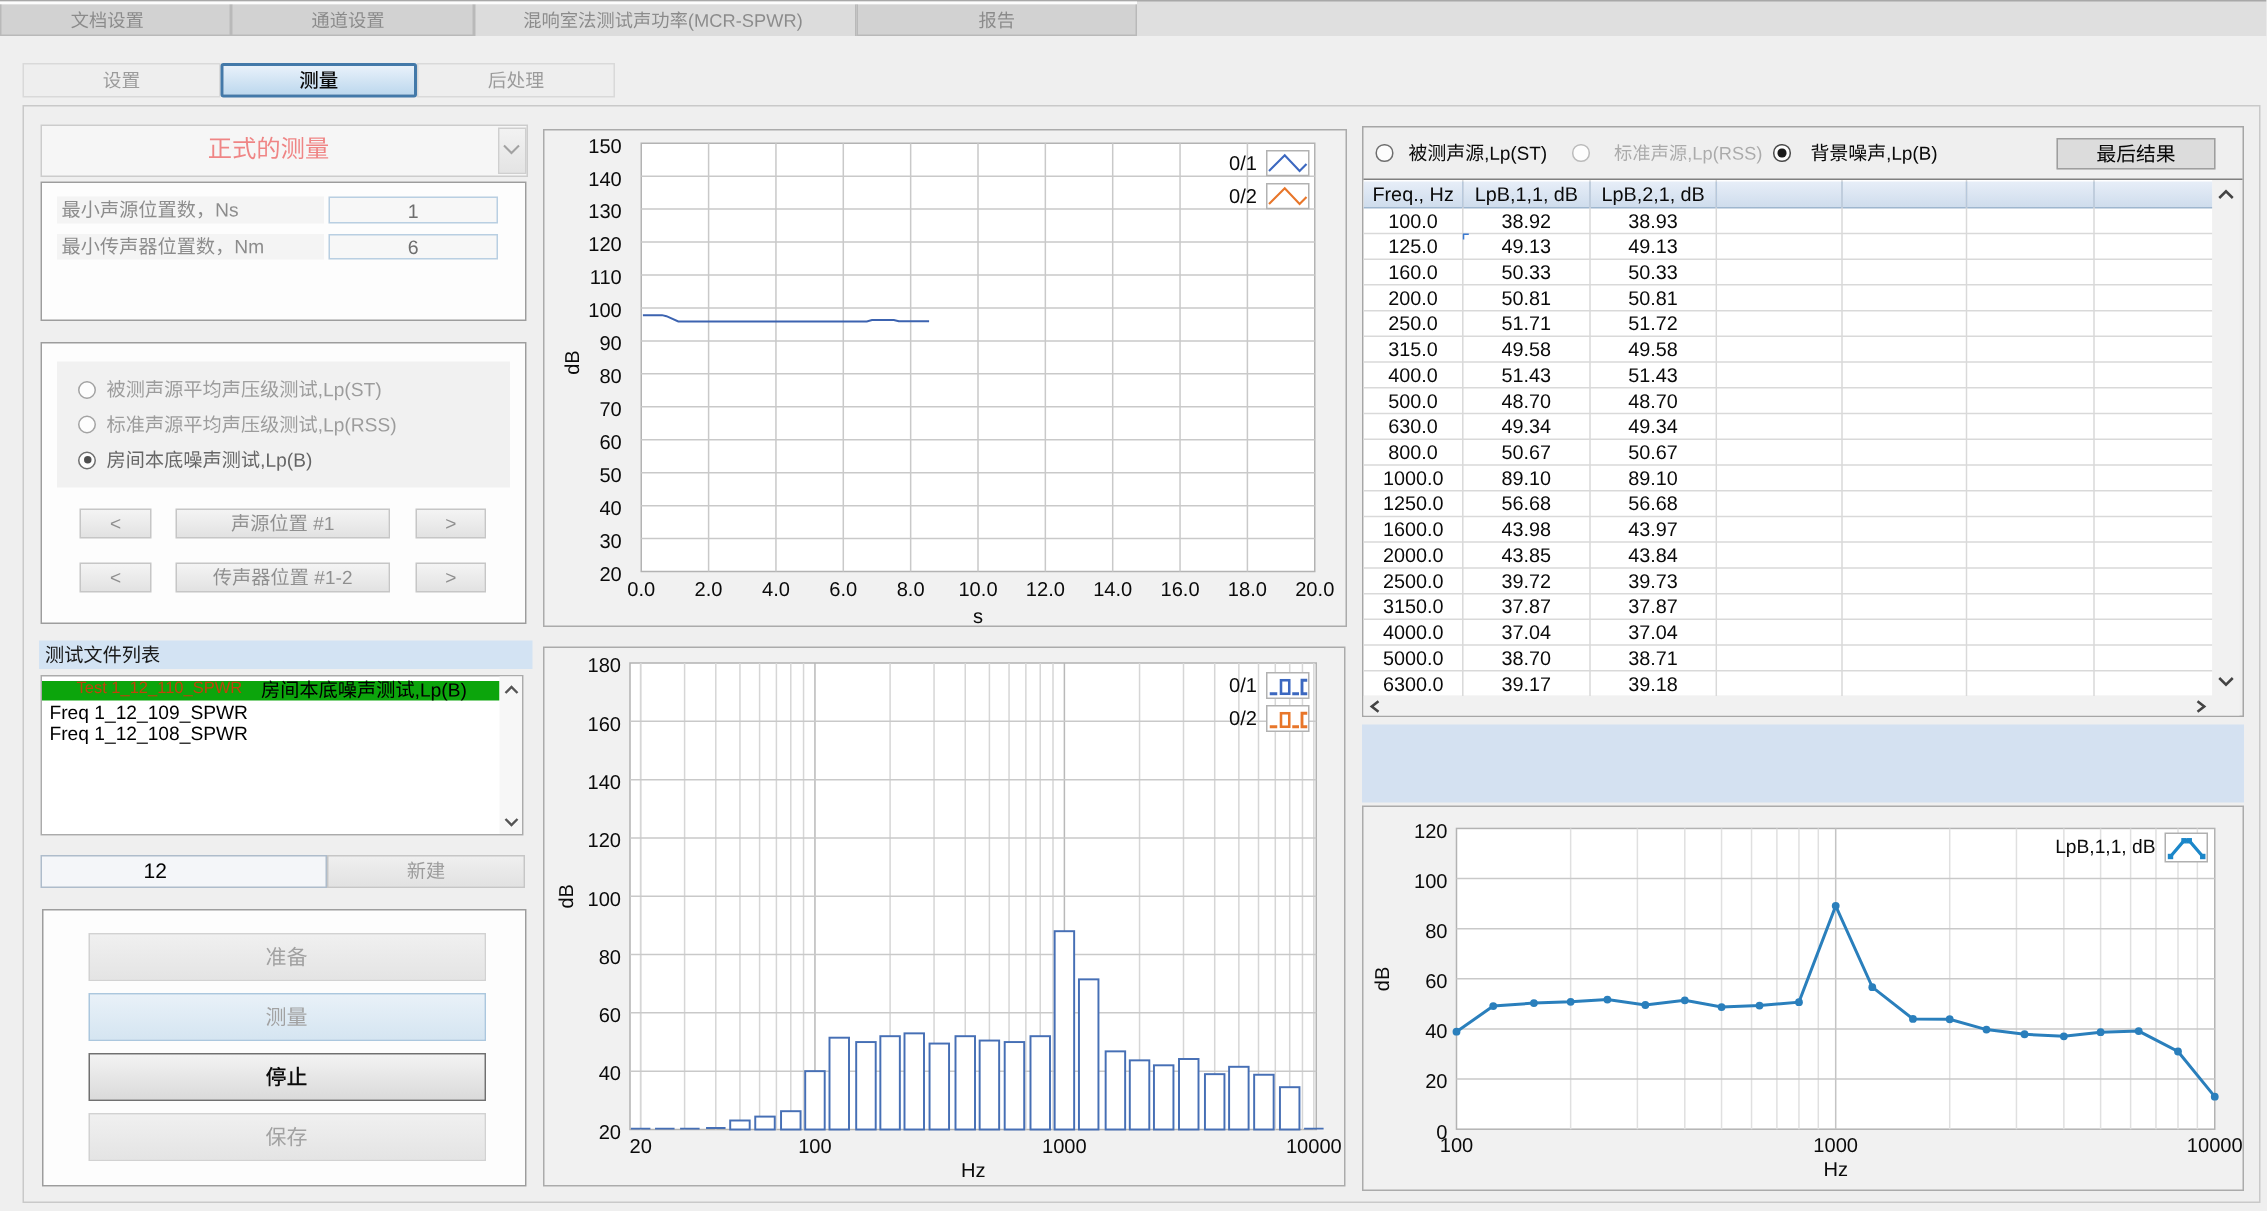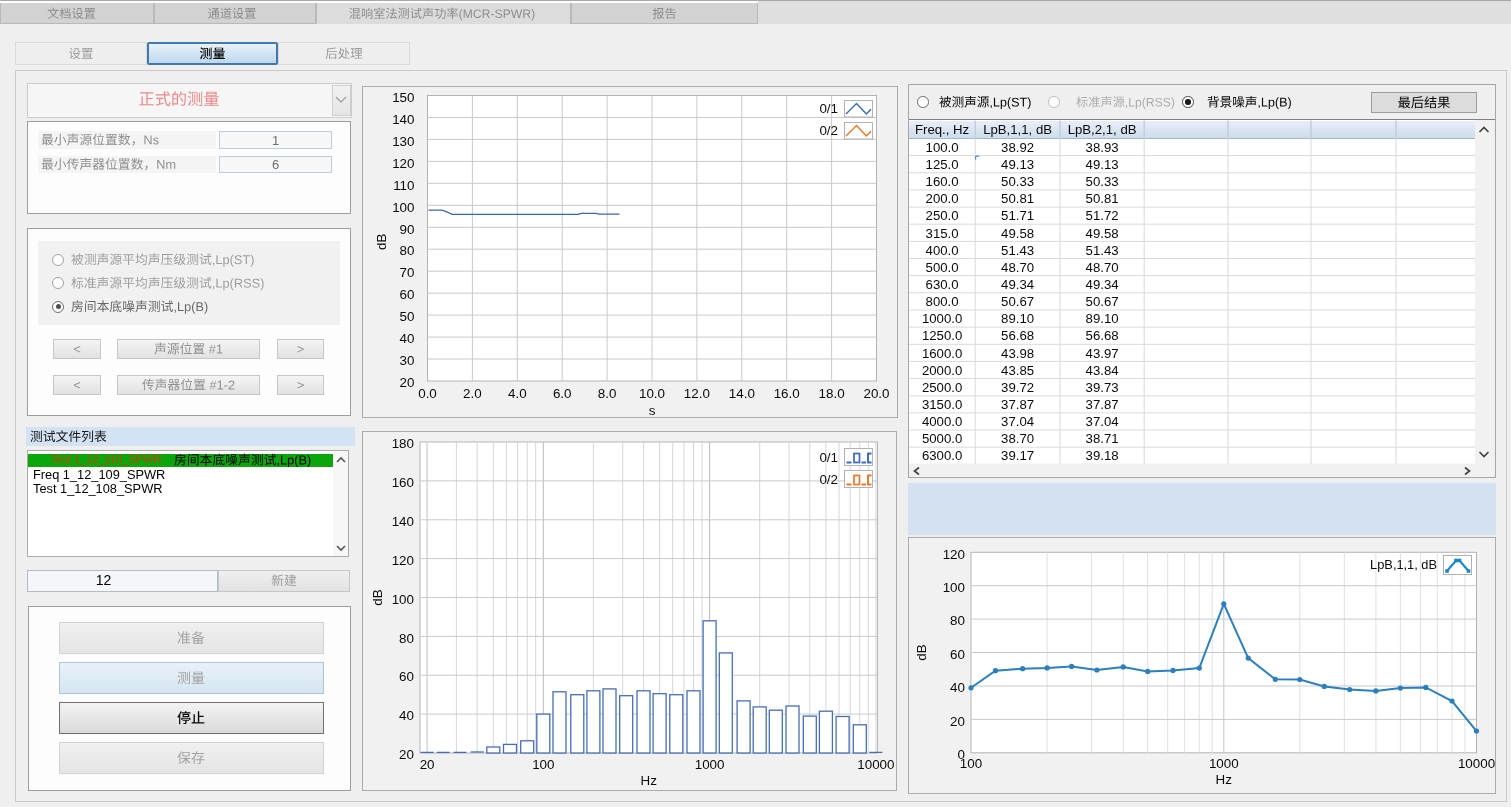--- a/index.html
+++ b/index.html
@@ -38,21 +38,21 @@
 <div style="position:absolute;left:117px;top:338.5px;width:143px;height:20.5px;background:linear-gradient(#f4f4f4,#e2e2e2);border:1px solid #c6c6c6;box-sizing:border-box;"></div>
 <div style="position:absolute;left:277px;top:338.5px;width:47px;height:20.5px;background:linear-gradient(#f4f4f4,#e2e2e2);border:1px solid #c6c6c6;box-sizing:border-box;"></div>
 <div style="position:absolute;left:53px;top:374.5px;width:48px;height:20.5px;background:linear-gradient(#f4f4f4,#e2e2e2);border:1px solid #c6c6c6;box-sizing:border-box;"></div>
 <div style="position:absolute;left:117px;top:374.5px;width:143px;height:20.5px;background:linear-gradient(#f4f4f4,#e2e2e2);border:1px solid #c6c6c6;box-sizing:border-box;"></div>
 <div style="position:absolute;left:277px;top:374.5px;width:47px;height:20.5px;background:linear-gradient(#f4f4f4,#e2e2e2);border:1px solid #c6c6c6;box-sizing:border-box;"></div>
 <div style="position:absolute;left:26px;top:427px;width:329px;height:19px;background:#d3e3f3;"></div>
 <div style="position:absolute;left:27px;top:450px;width:322px;height:107px;background:#ffffff;border:1px solid #ababab;box-sizing:border-box;"></div>
 <div style="position:absolute;left:28px;top:453.5px;width:305px;height:13.0px;background:#0ca50c;"></div>
 <div style="position:absolute;left:51px;top:452.5px;font-size:11px;color:#c2410c;">Test 1_12_110_SPWR</div>
 <div style="position:absolute;left:33px;top:466.5px;font-size:12.8px;color:#000;">Freq 1_12_109_SPWR</div>
-<div style="position:absolute;left:33px;top:480.5px;font-size:12.8px;color:#000;">Test 1_12_108_SPWR</div>
+<div style="position:absolute;left:33px;top:480.5px;font-size:12.8px;color:#000;">Freq 1_12_108_SPWR</div>
 <div style="position:absolute;left:333px;top:451px;width:15px;height:105px;background:#f7f7f7;"></div>
 <svg style="position:absolute;left:335px;top:455px" width="12" height="98">
     <path d="M2 7 L6 3 L10 7" stroke="#555" stroke-width="1.6" fill="none"></path>
     <path d="M2 91 L6 95 L10 91" stroke="#555" stroke-width="1.6" fill="none"></path>
   </svg>
 <div style="position:absolute;left:27px;top:569.5px;width:191px;height:22.0px;background:#f4f6f9;border:1px solid #aebccb;box-sizing:border-box;"></div>
 <div style="position:absolute;left:27px;top:572px;width:153px;text-align:center;font-size:14px;color:#000;">12</div>
 <div style="position:absolute;left:218px;top:569.5px;width:132px;height:22.0px;background:linear-gradient(#efefef,#e2e2e2);border:1px solid #c6c6c6;box-sizing:border-box;"></div>
 <div style="position:absolute;left:28px;top:606px;width:323px;height:185px;background:#fdfdfd;border:1px solid #9d9d9d;box-sizing:border-box;"></div>
 <div style="position:absolute;left:58.5px;top:622px;width:265.0px;height:32px;background:linear-gradient(#f0f0f0,#e4e4e4);border:1px solid #d2d2d2;box-sizing:border-box;"></div>

